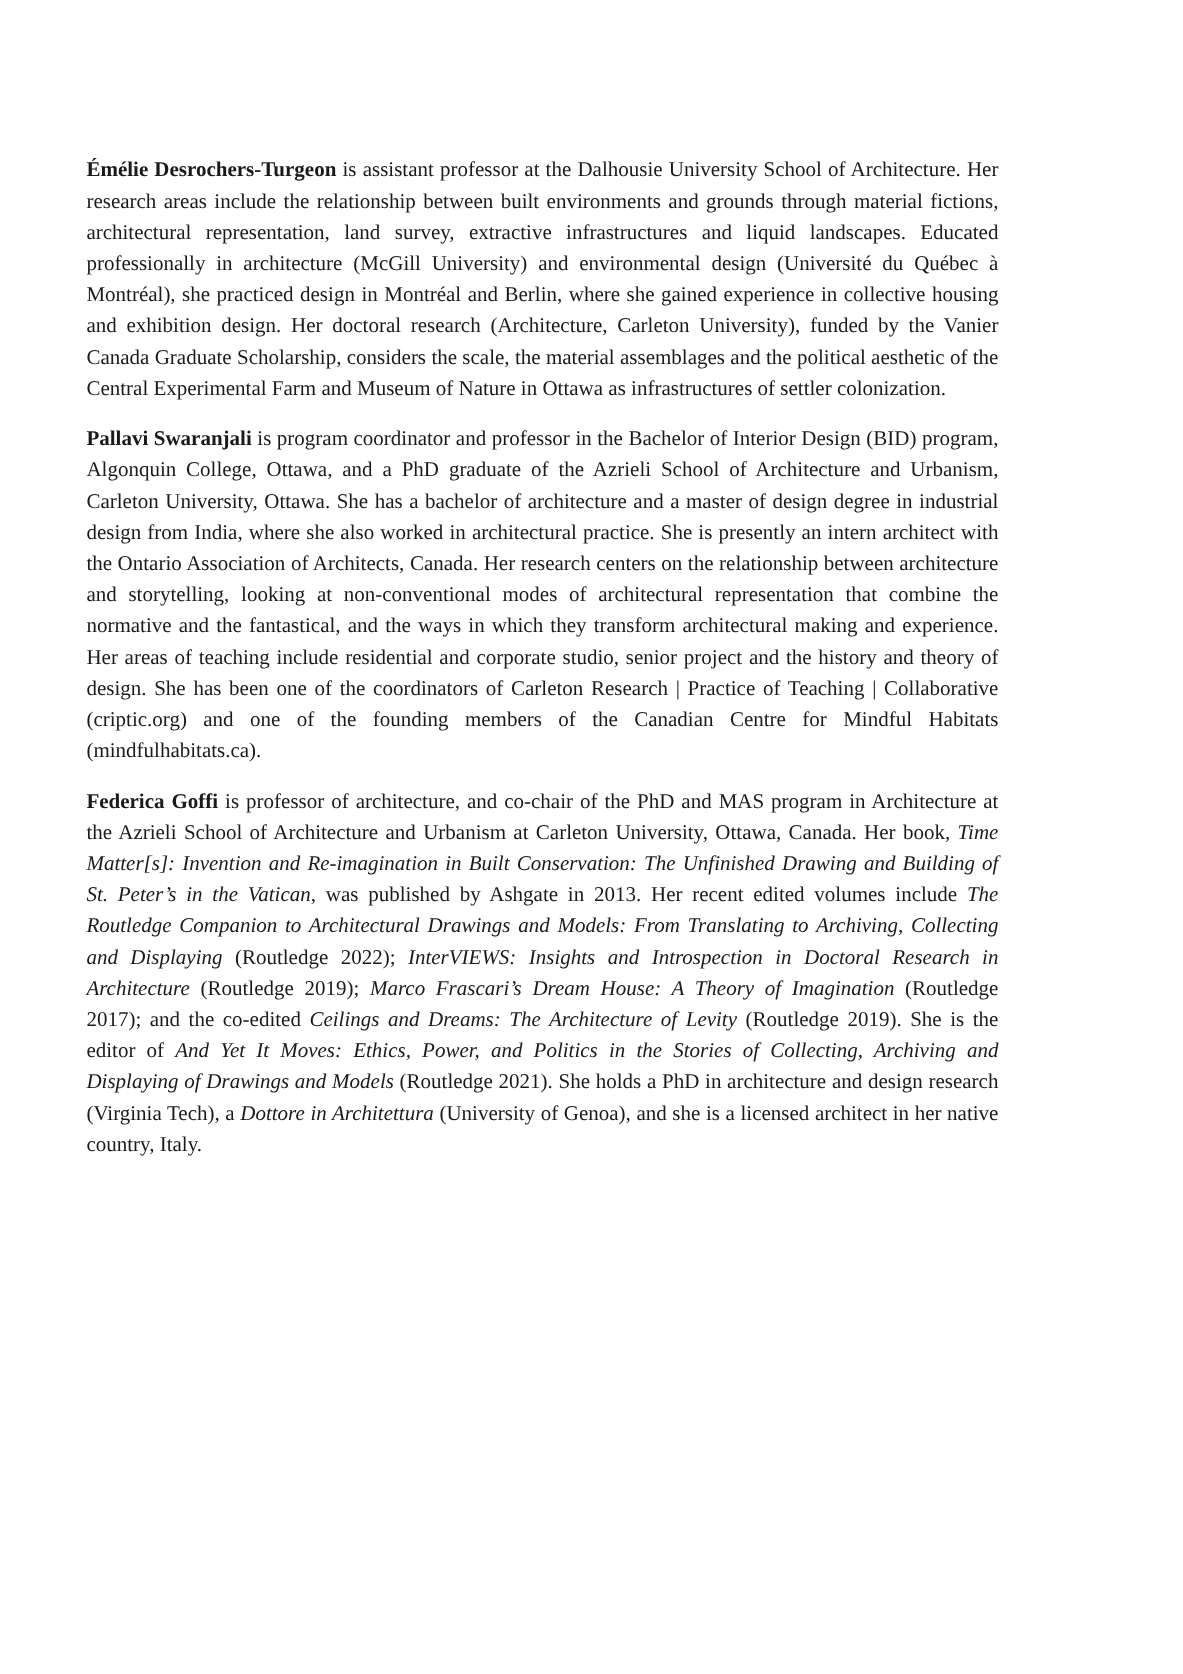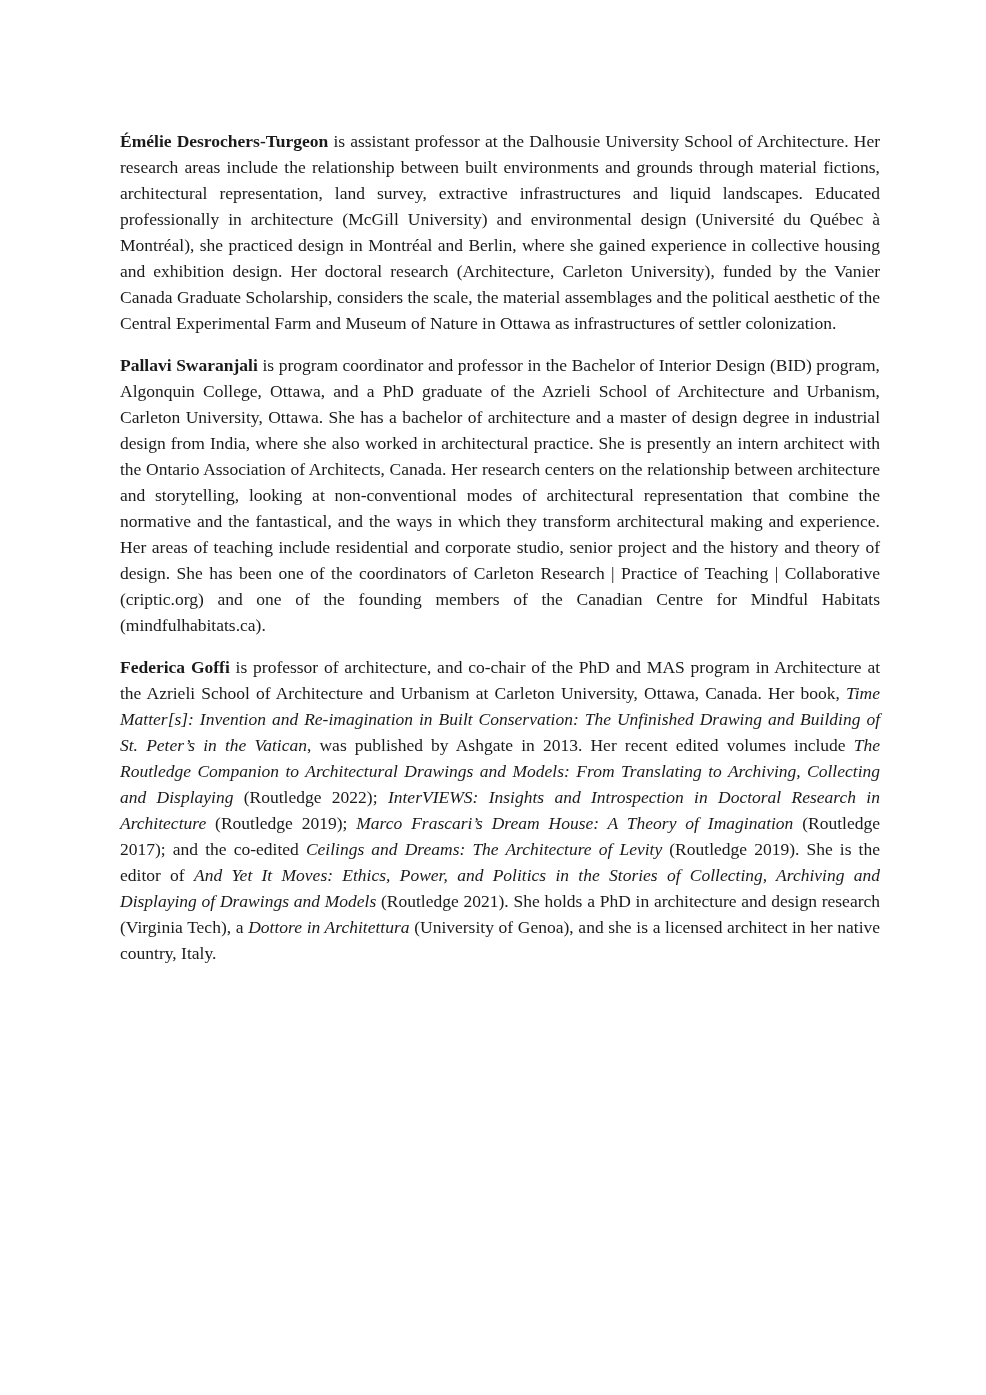--- a/index.html
+++ b/index.html
@@ -7,21 +7,21 @@
     padding: 0;
     background: #ffffff;
   }
   .page {
     position: relative;
     width: 986px;
     height: 1253px;
     margin: 0 auto;
     background: #ffffff;
     box-sizing: border-box;
-    padding: 128px 112px 0 120px;
+    padding: 128px 112px 0 72px;
     overflow: hidden;
   }
   .bios {
     width: 760px;
   }
   .bio {
     margin: 0 0 16px 0;
     font-family: "Liberation Serif", serif;
     font-size: 17.5px;
     line-height: 26px;

